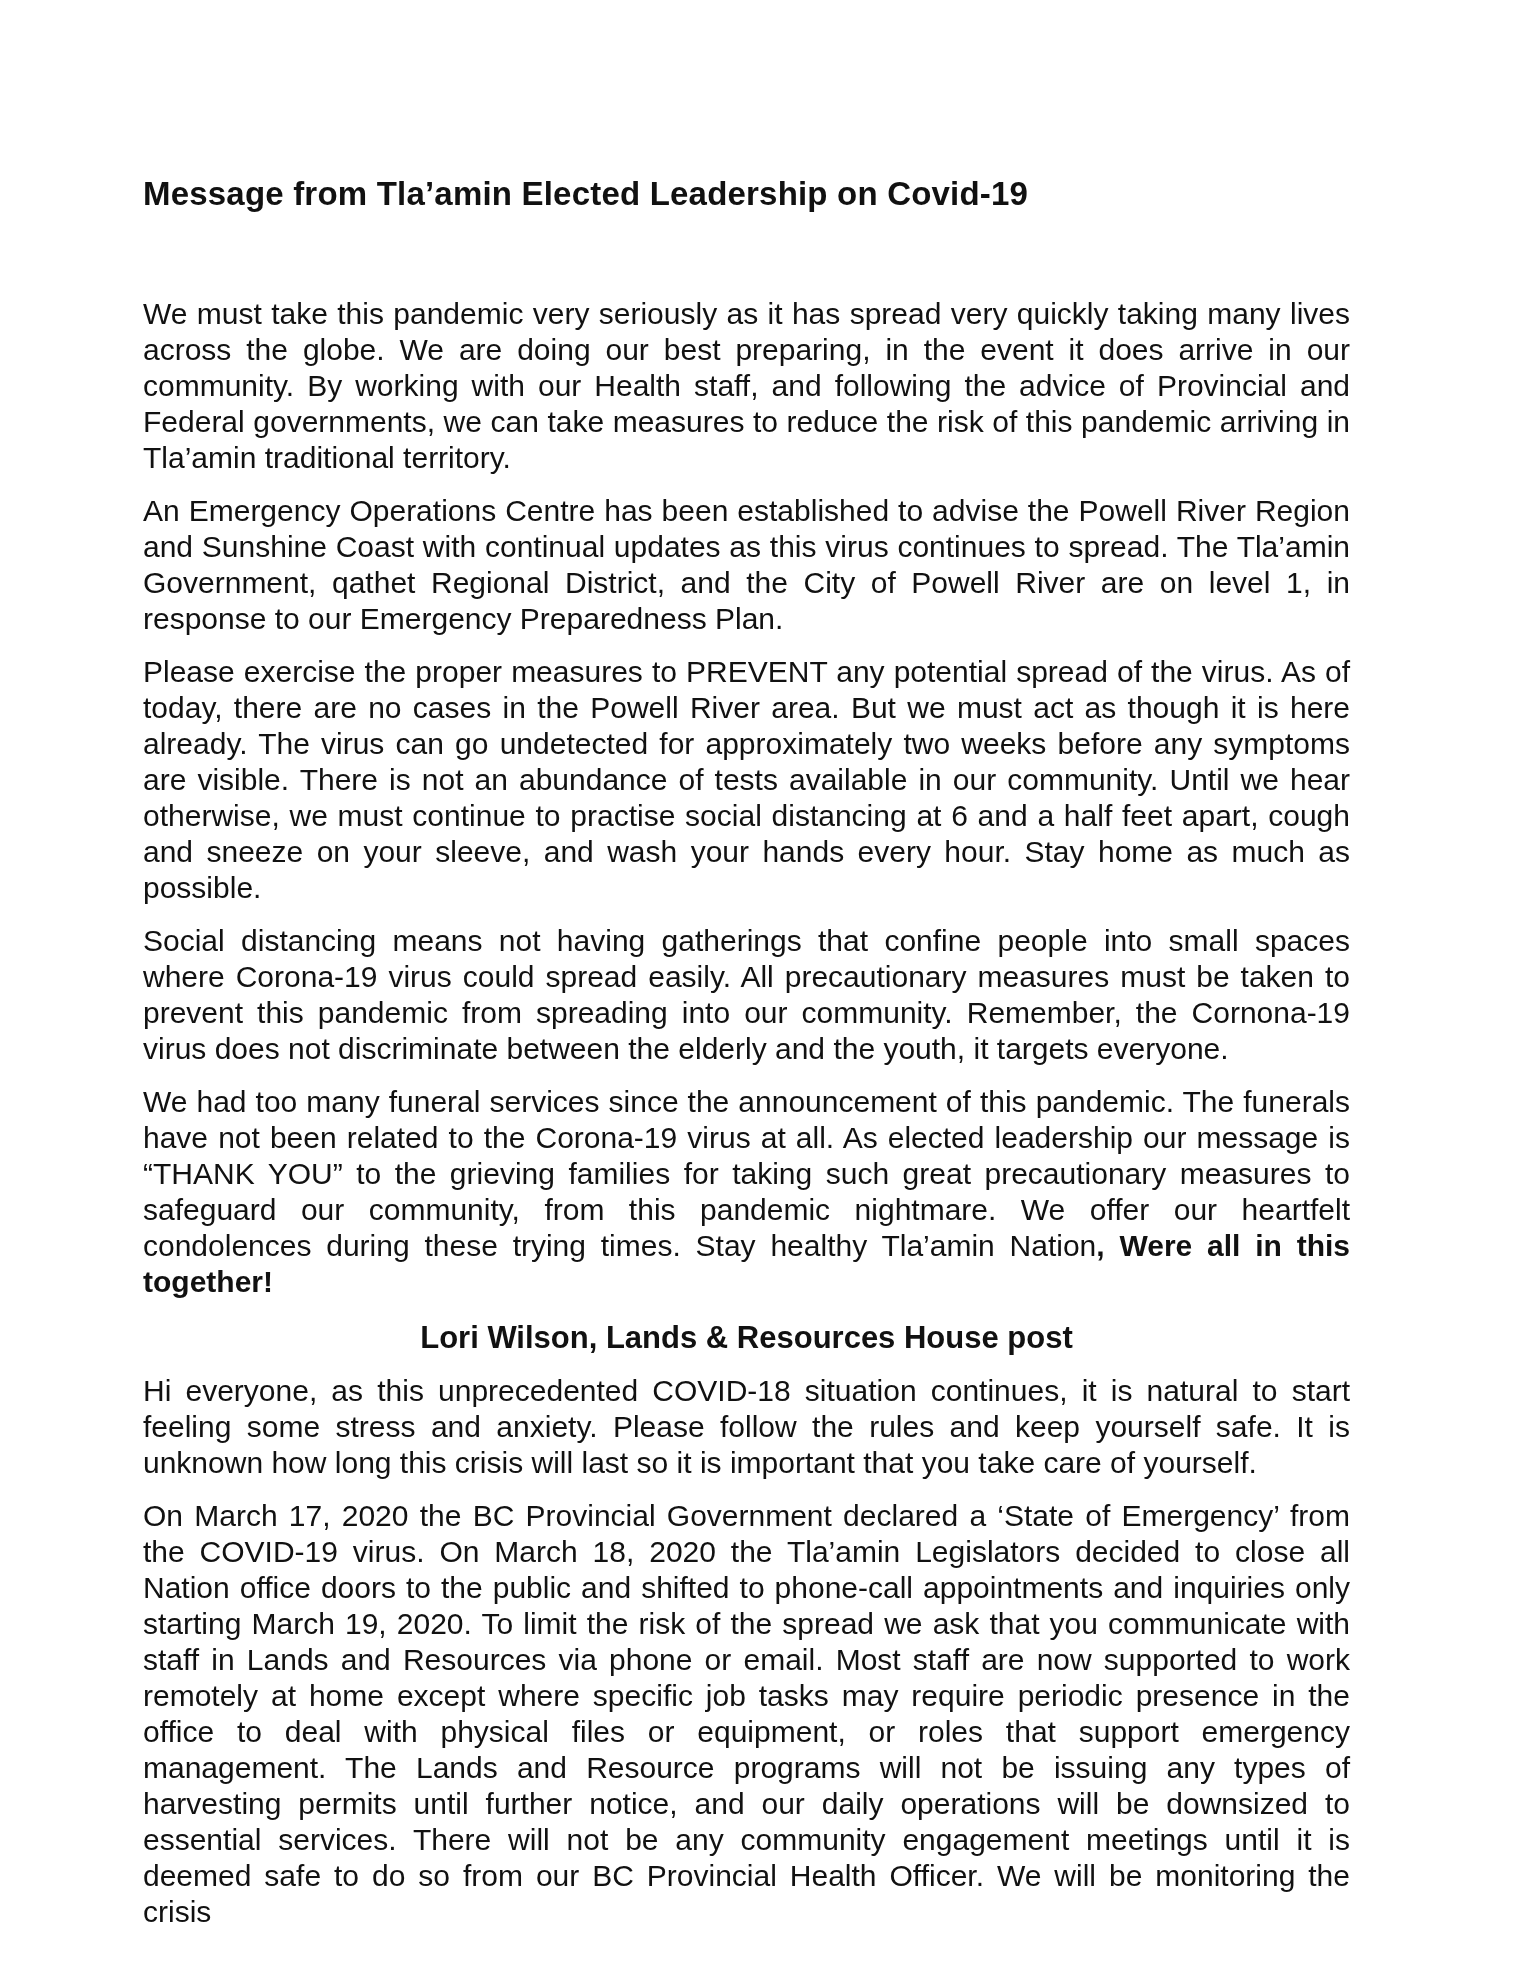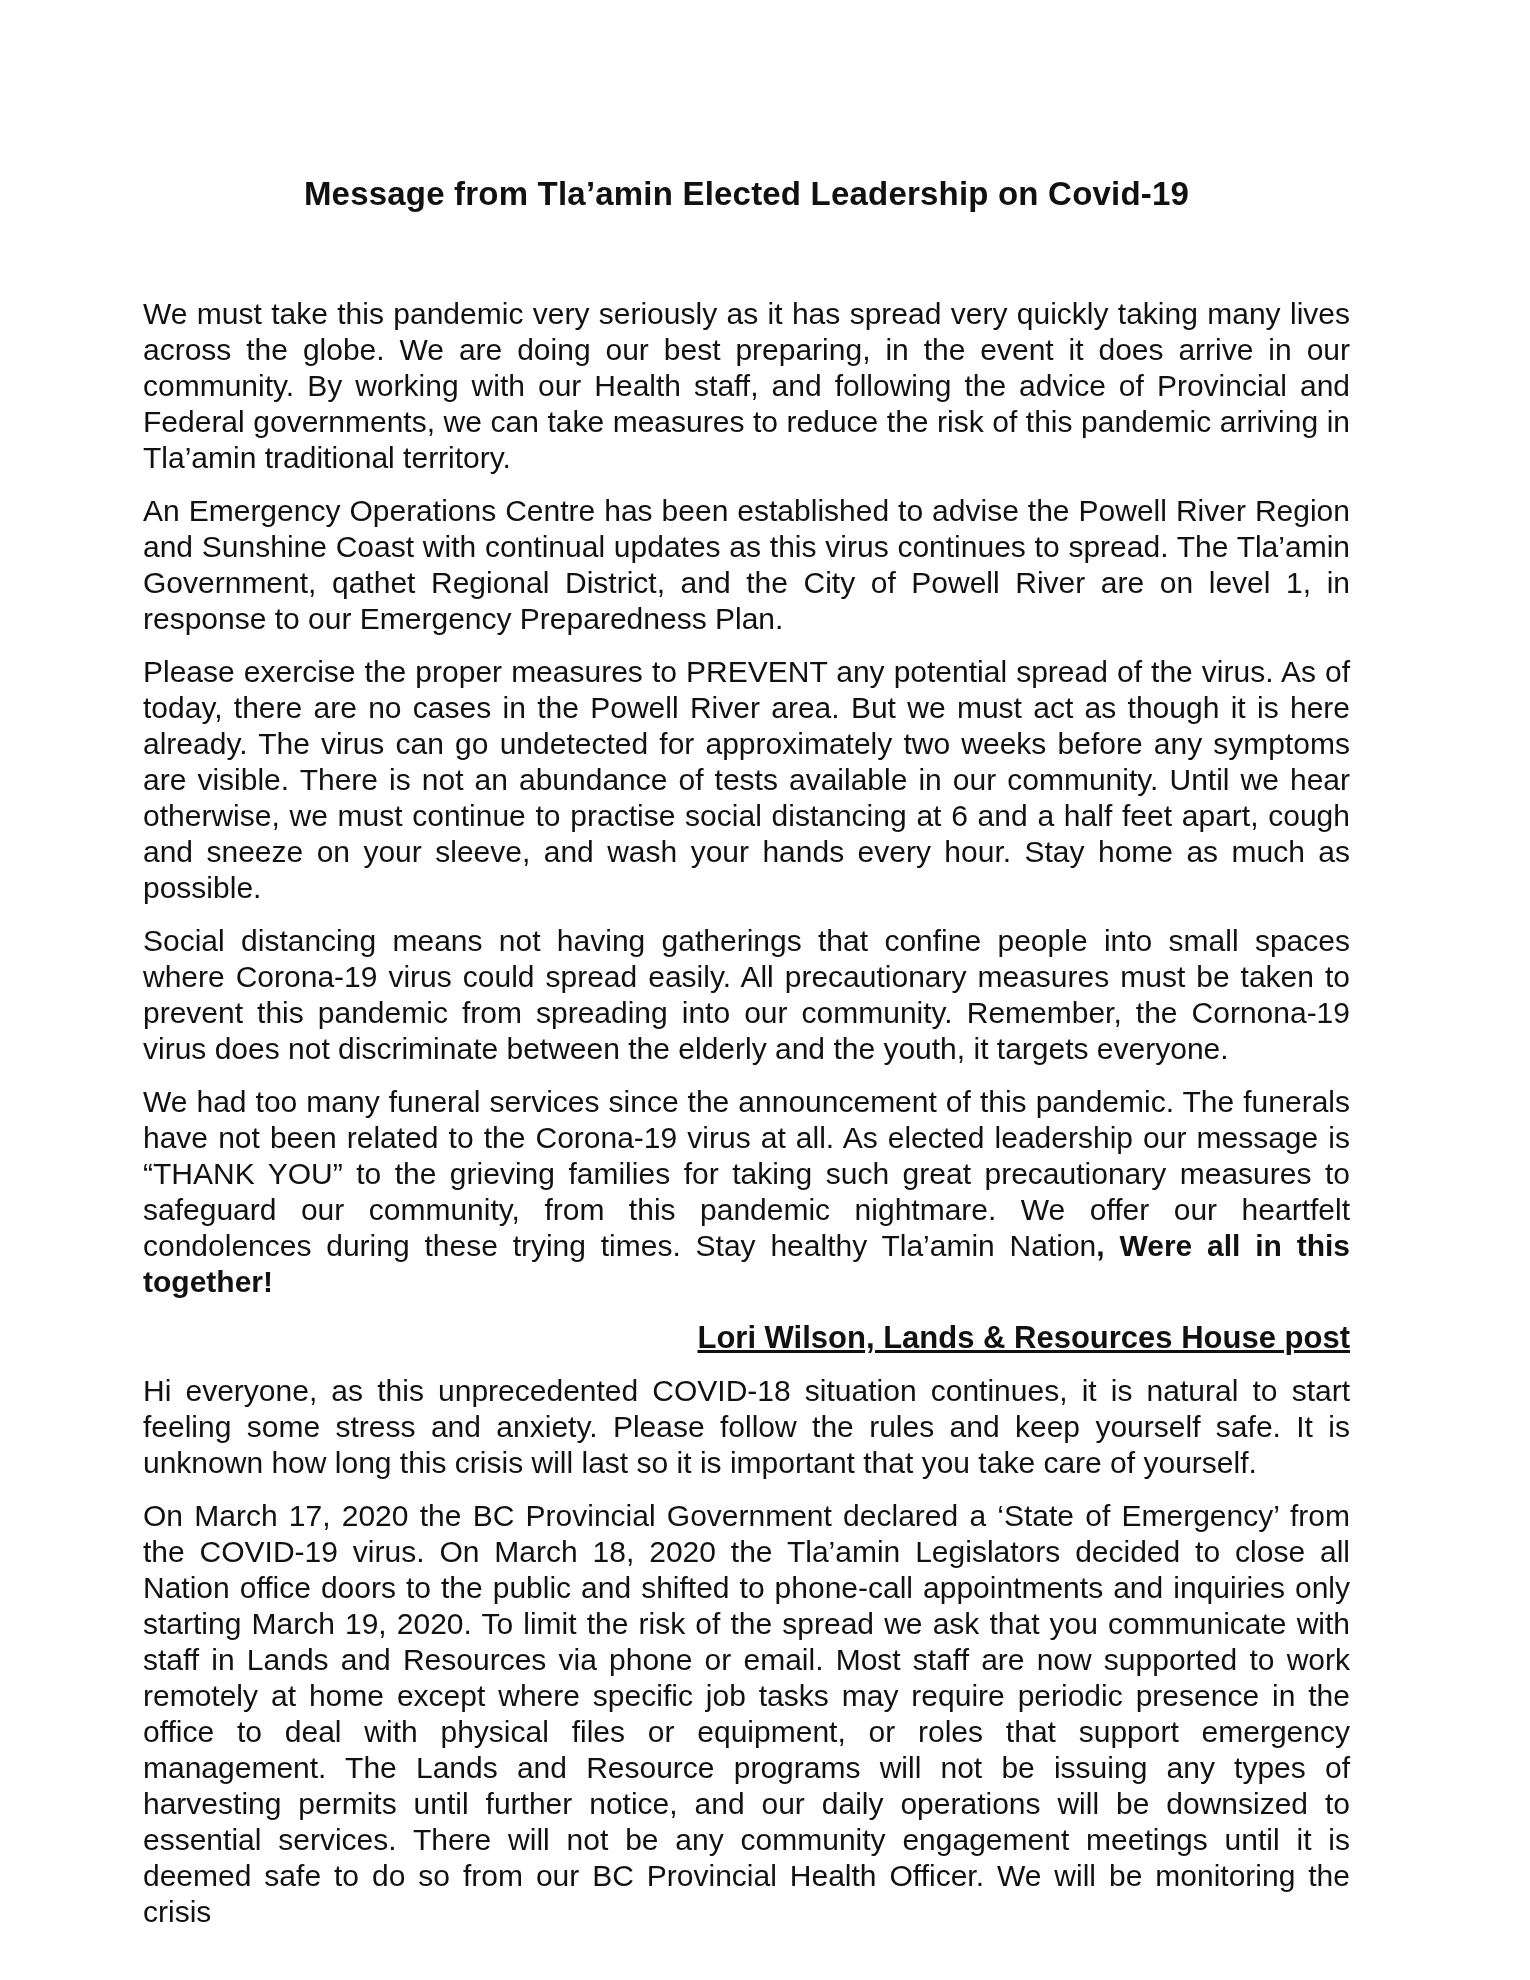--- a/index.html
+++ b/index.html
@@ -15,42 +15,41 @@
     overflow: hidden;
     font-family: "Liberation Sans", "DejaVu Sans", sans-serif;
     color: #111111;
     box-sizing: border-box;
     padding: 172px 180px 0 143px;
   }
   .title {
     font-size: 33px;
     font-weight: bold;
     line-height: 44px;
-    text-align: center;
+    text-align: left;
     margin: 0 0 80px 0;
     letter-spacing: 0.2px;
   }
   .body-para {
     font-size: 30px;
     line-height: 36px;
     text-align: justify;
     text-justify: inter-word;
     margin: 0 0 17px 0;
     hyphens: none;
   }
   .body-para strong {
     font-weight: bold;
   }
   .subheading {
     font-size: 31px;
     font-weight: bold;
     line-height: 42px;
-    text-align: right;
+    text-align: center;
     margin: 6px 0 14px 0;
-    text-decoration: underline;
   }
 </style>
 </head>
 <body>
 
 <div class="page">
 
   <h1 class="title">Message from Tla’amin Elected Leadership on Covid-19</h1>
 
 

